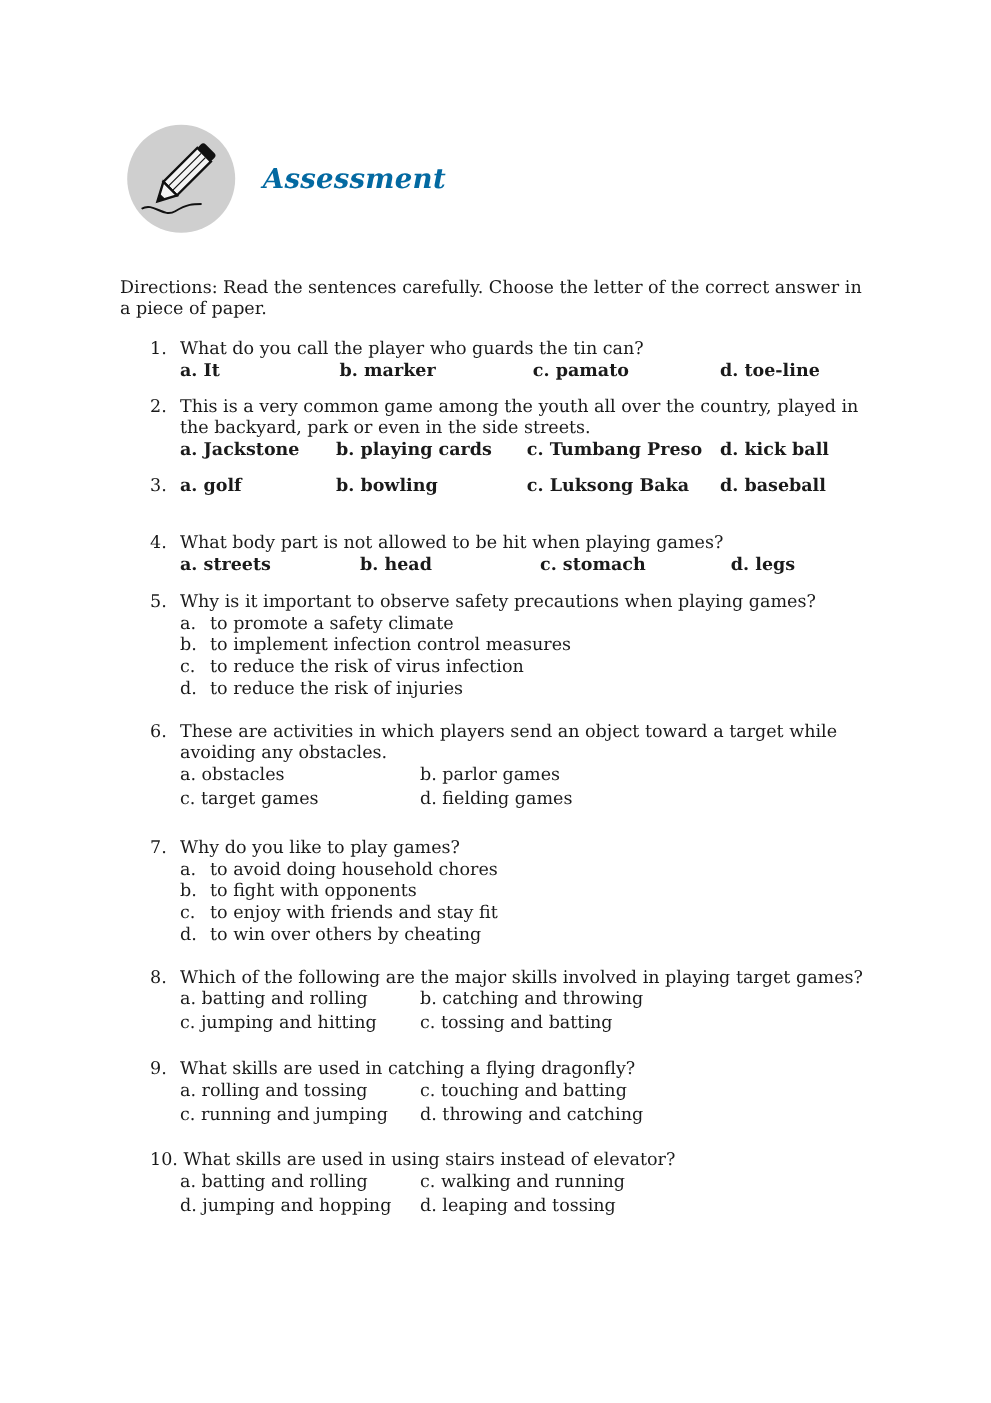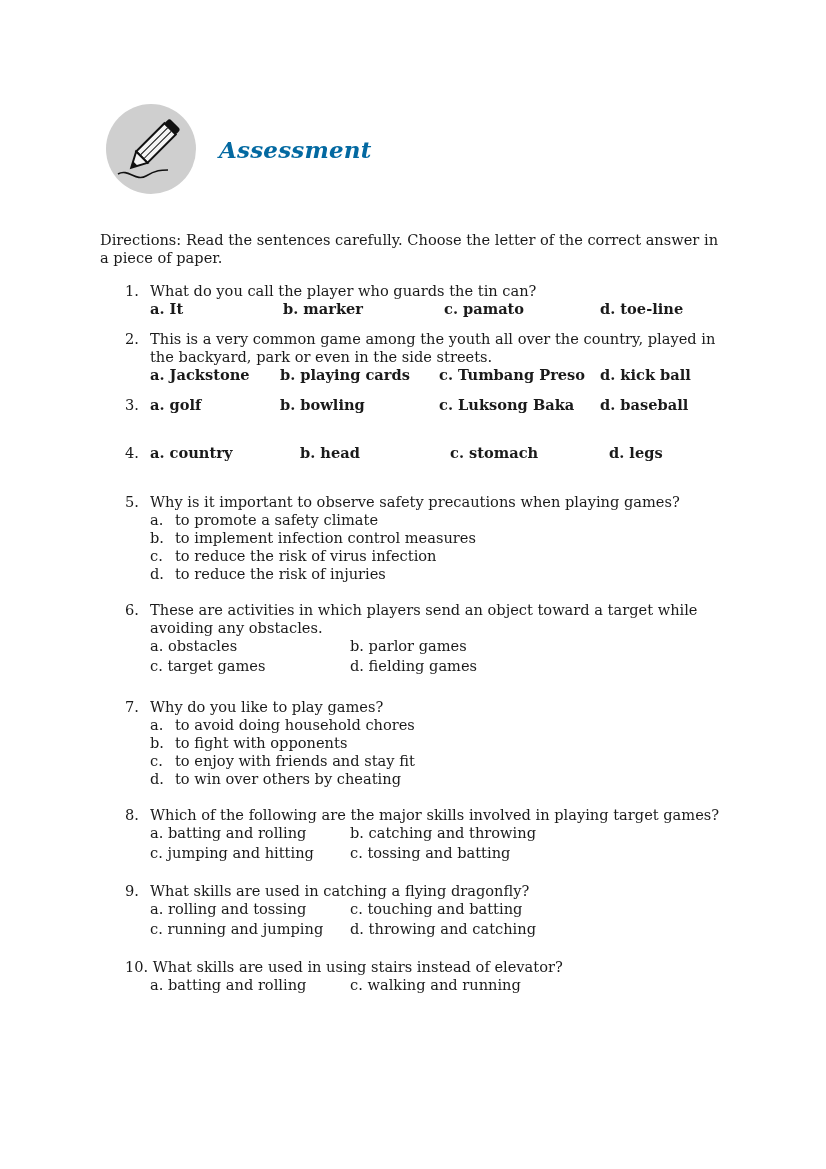--- a/index.html
+++ b/index.html
@@ -91,22 +91,23 @@
     <div class="opts-row">
       <span style="left:0">a. golf</span>
       <span style="left:130px">b. bowling</span>
       <span style="left:289px">c. Luksong Baka</span>
       <span style="left:450px">d. baseball</span>
     </div>
   </div>
 
   <div class="q text" style="top:444px">
     <span class="num">4.</span>
-    <div class="opts-row">
-      <span style="left:0">a. country</span>
+    <div class="stem">What body part is not allowed to be hit when playing games?</div>
+    <div class="opts-row">
+      <span style="left:0">a. streets</span>
       <span style="left:150px">b. head</span>
       <span style="left:300px">c. stomach</span>
       <span style="left:459px">d. legs</span>
     </div>
   </div>
 
   <div class="q text" style="top:493px">
     <span class="num">5.</span>
     <div class="stem">Why is it important to observe safety precautions when playing games?</div>
     <div class="opts-col">
@@ -200,16 +201,20 @@
   <div class="q text" style="top:958px">
     <div>
       <span>10.</span>
       <span>What skills are used in using stairs instead of elevator?</span>
     </div>
     <div class="grid2">
       <div class="r">
         <span style="left:0">a. batting and rolling</span>
         <span style="left:200px">c. walking and running</span>
       </div>
+      <div class="r">
+        <span style="left:0">d. jumping and hopping</span>
+        <span style="left:200px">d. leaping and tossing</span>
+      </div>
     </div>
   </div>
 
 </div>
 
 </body></html>

